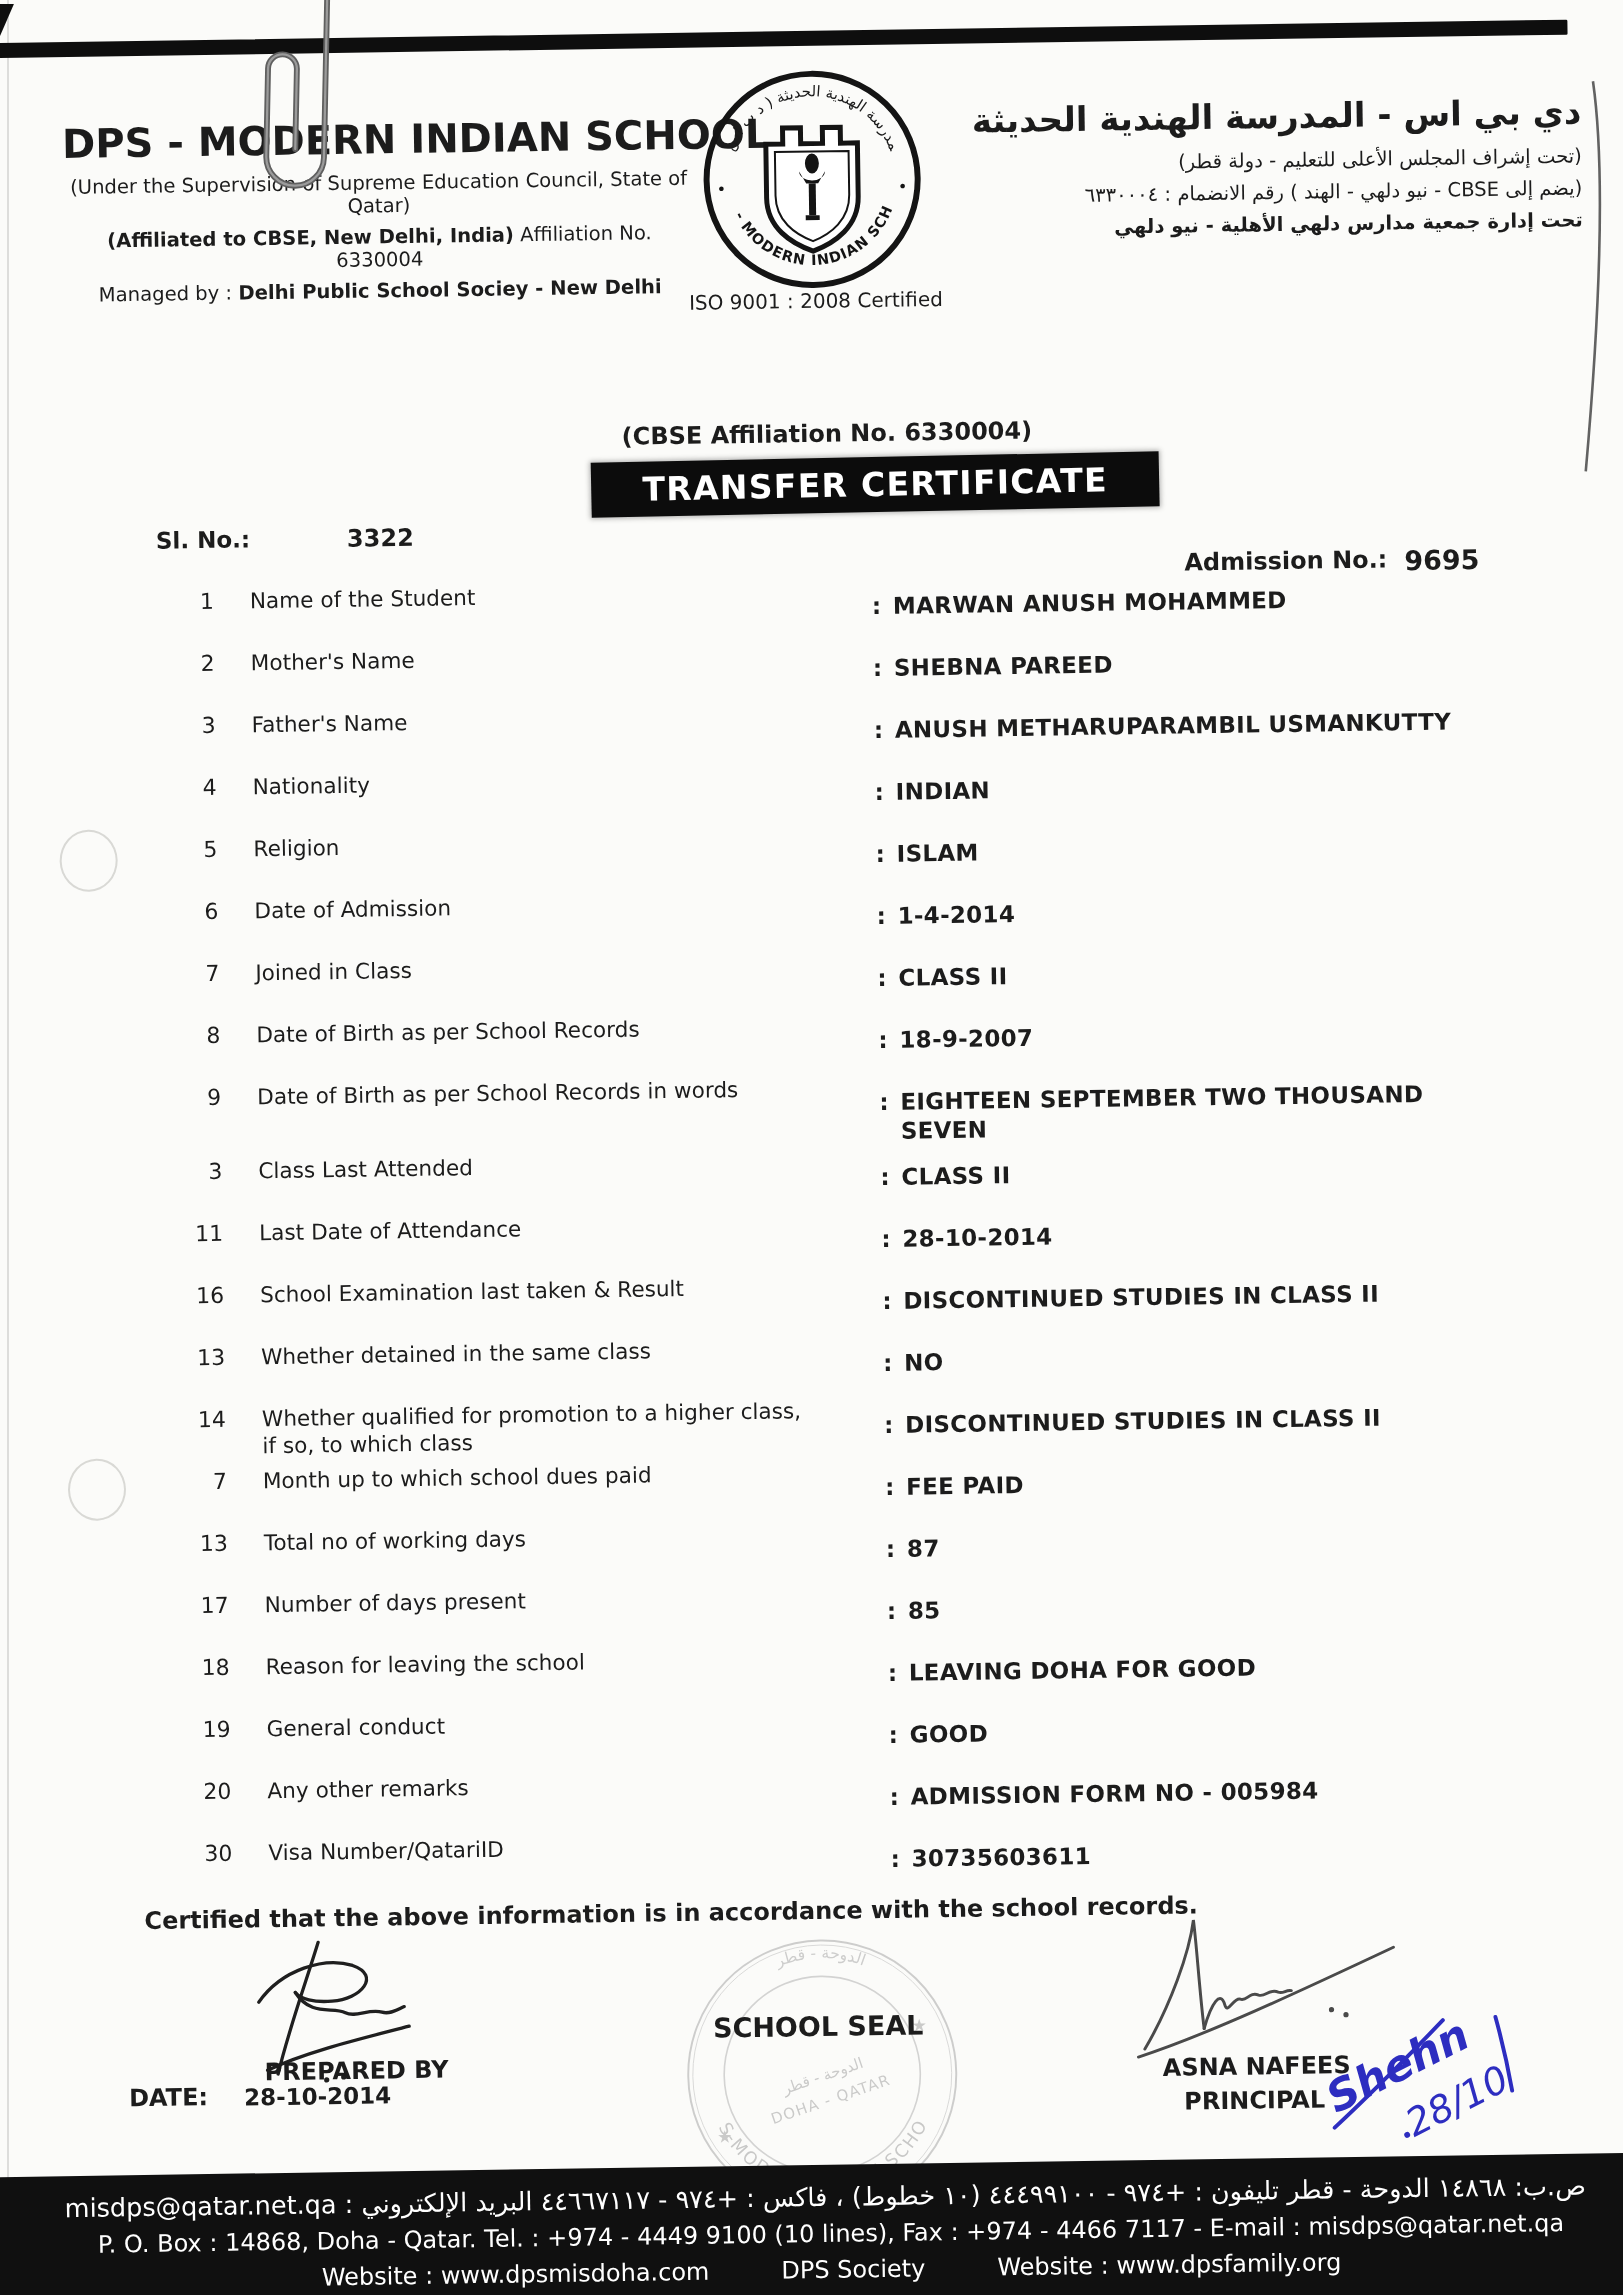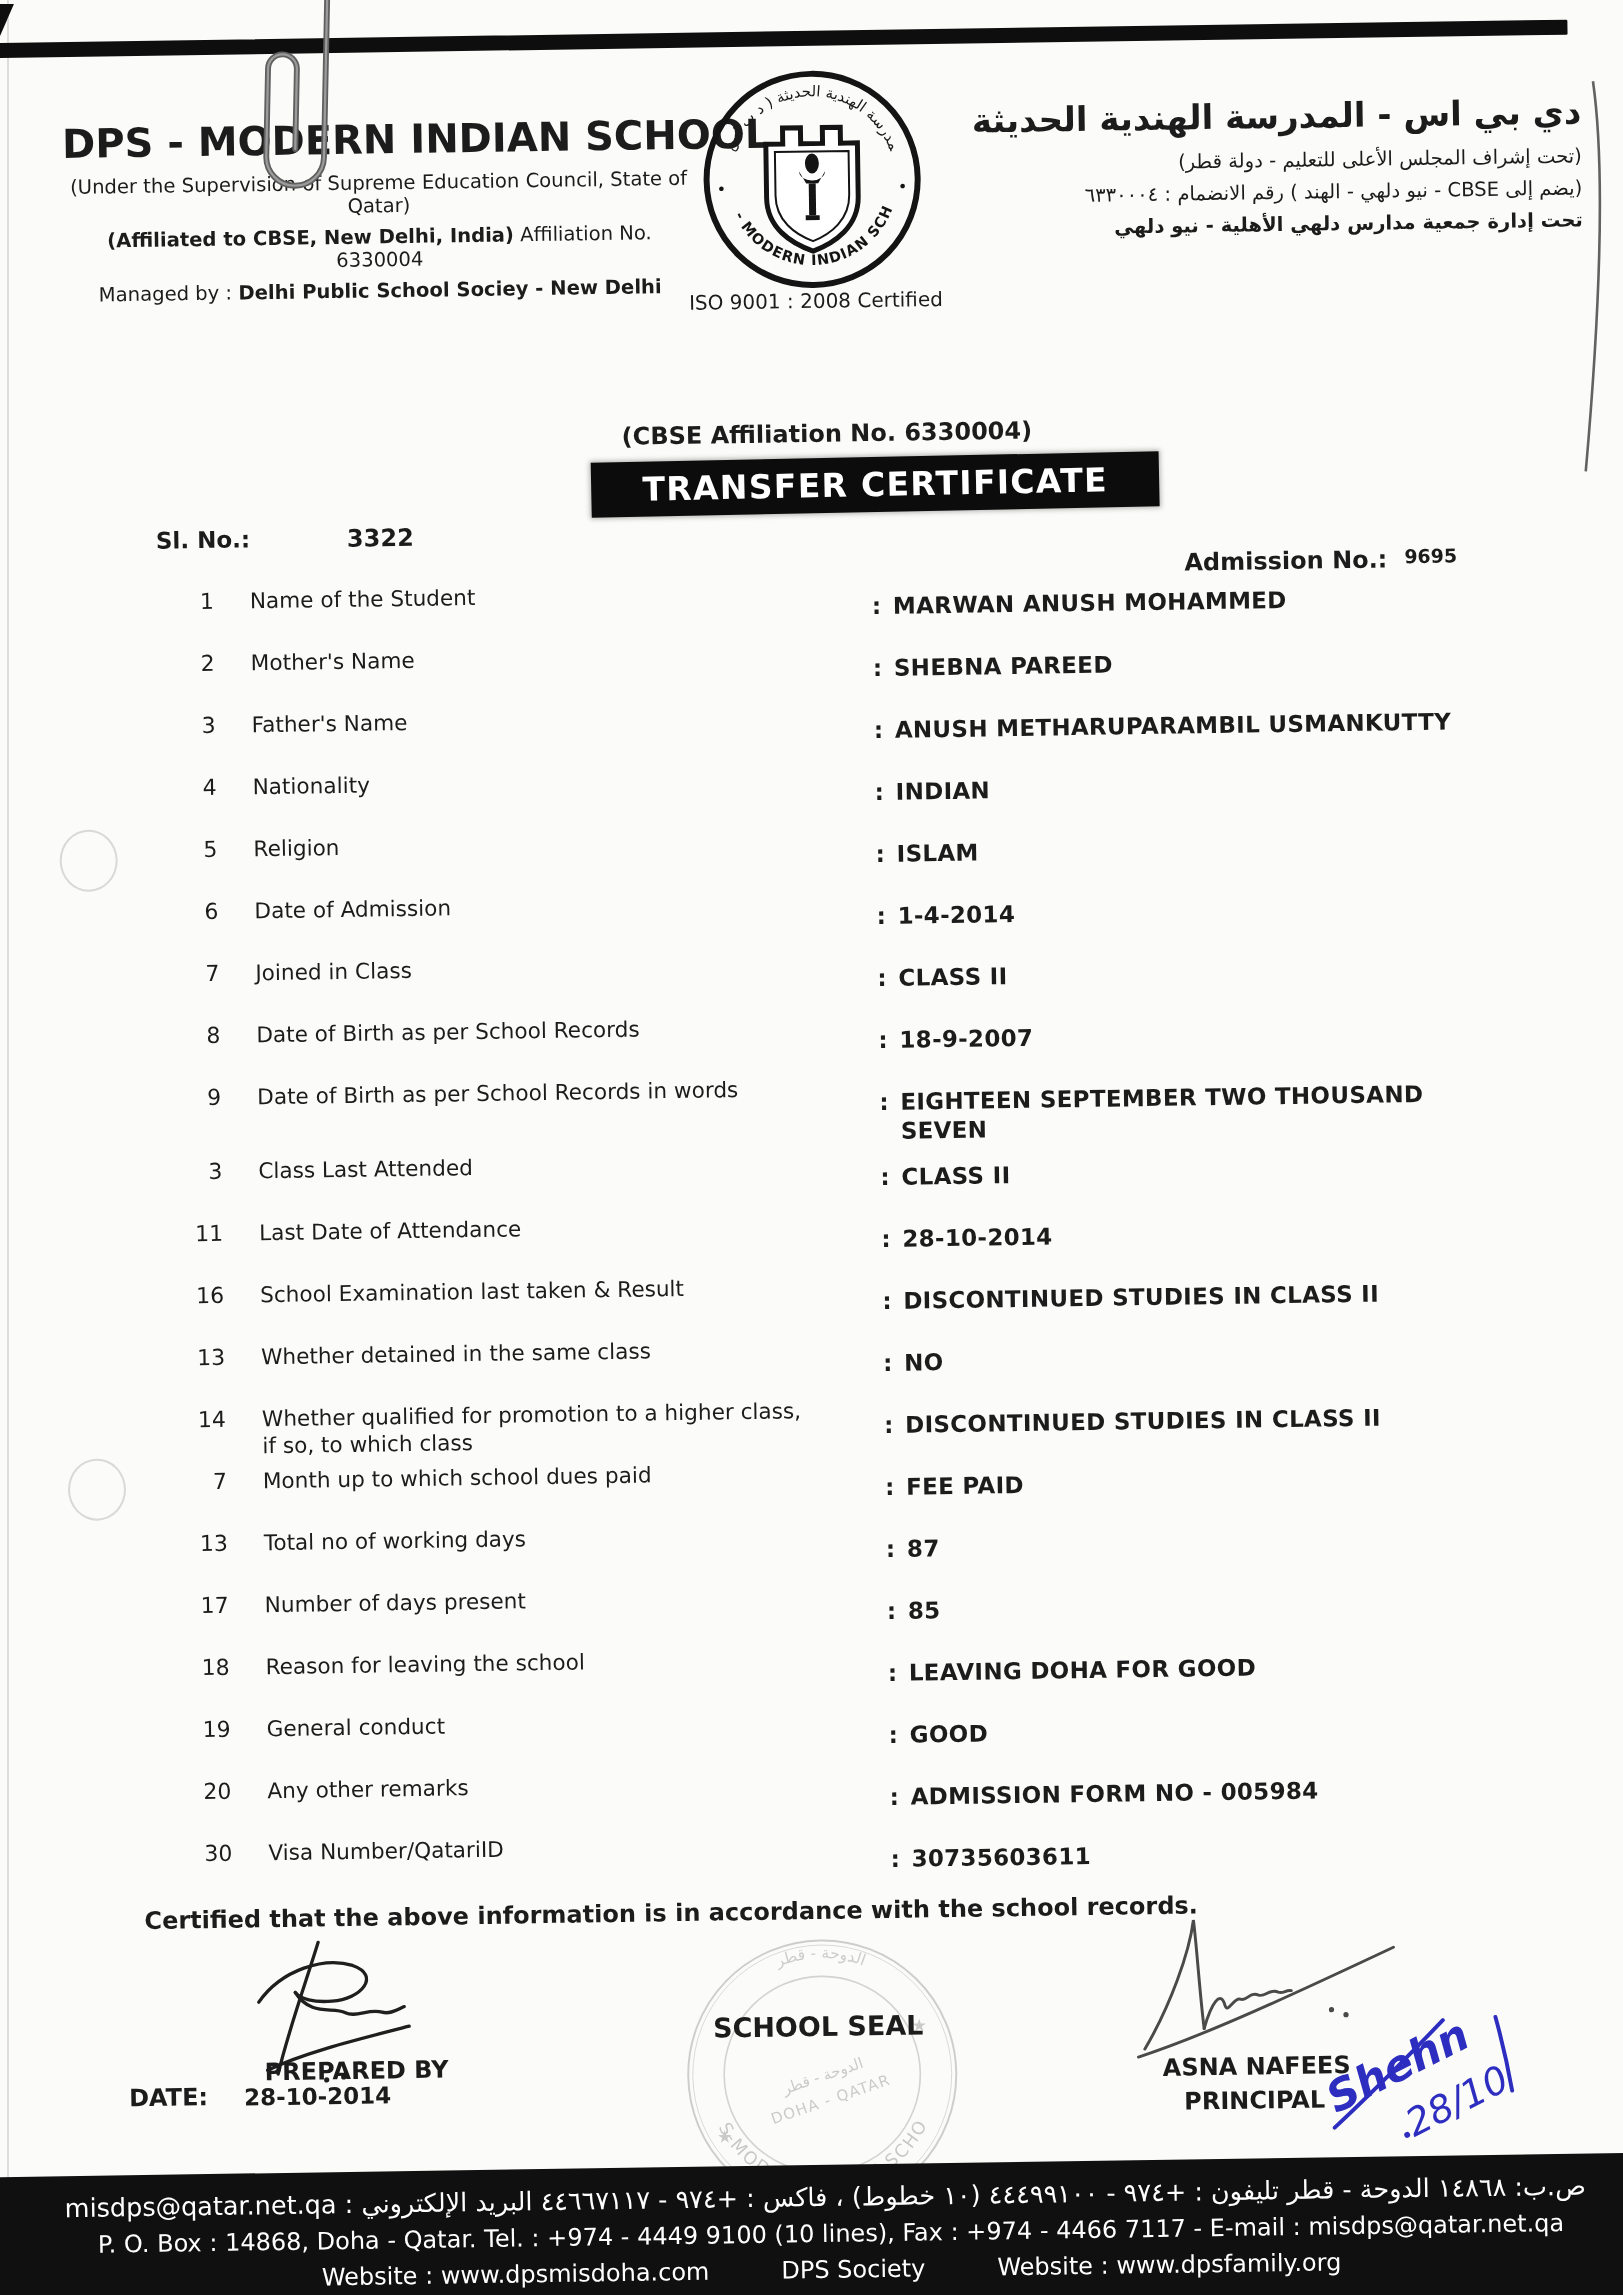--- a/index.html
+++ b/index.html
@@ -40,21 +40,21 @@
   .cbse-line{position:absolute;left:458px;top:420px;width:759px;text-align:center;font-size:24px;font-weight:bold;}
   .title-bar{
     position:absolute;left:601px;top:458px;width:568px;height:55px;background:#0c0c0c;
     display:flex;align-items:center;justify-content:center;transform:rotate(-0.3deg);
     box-shadow:0 0 5.2px 1.3px rgba(40,40,40,.35);
   }
   .title-bar span{color:#fff;font-weight:bold;font-size:33px;letter-spacing:1.3px;white-space:nowrap;}
   .slno{position:absolute;left:165px;top:518px;font-size:23px;font-weight:bold;}
   .slno-val{position:absolute;left:356px;top:518px;font-size:24px;font-weight:bold;}
   .admno{position:absolute;left:1193px;top:554px;font-size:24px;font-weight:bold;}
-  .admno-val{position:absolute;left:1413px;top:554px;font-size:19px;font-weight:bold;text-align:right;}
+  .admno-val{position:absolute;left:1413px;top:554px;font-size:27px;font-weight:bold;text-align:right;}
 
   
   .fields{position:absolute;left:160px;top:576px;width:1407px;}
   .frow{display:flex;align-items:flex-start;min-height:62px;}
   .fnum{width:62px;text-align:right;font-size:22px;padding-top:3.9px;flex:none;}
   .flabel{flex:1;margin-left:36px;font-size:21.6px;line-height:1.25;padding-top:3.9px;white-space:pre-line;}
   .fval{width:687px;flex:none;display:flex;font-weight:bold;font-size:23px;line-height:1.25;padding-top:17px;letter-spacing:0.3px;white-space:pre-line;}
   .fval .colon{width:21px;flex:none;}
 
   

